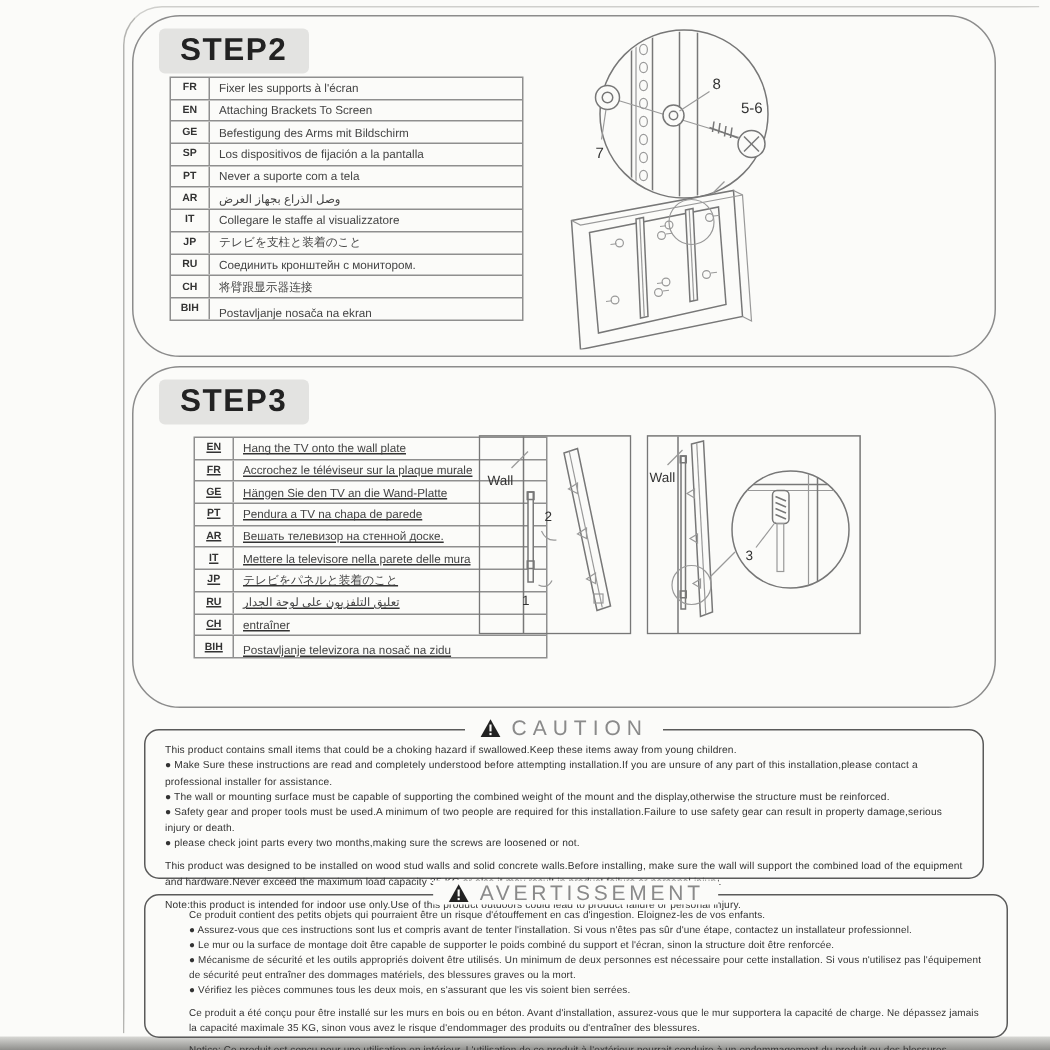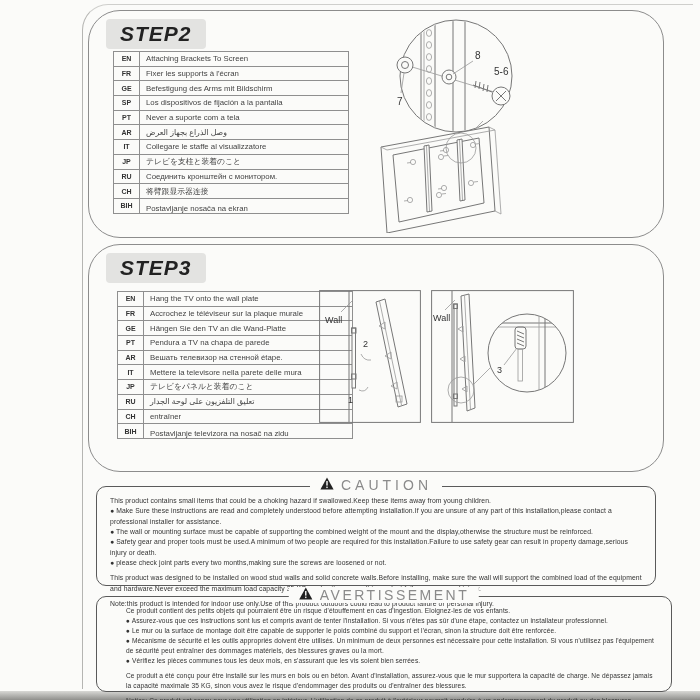--- a/index.html
+++ b/index.html
@@ -20,27 +20,27 @@
   }
   .panel{
     position:absolute;border:1.5px solid #8c8c8c;border-radius:32px;
     background:transparent;
   }
   #panel-step2{left:88px;top:10px;width:574px;height:226px;}
   #panel-step3{left:88px;top:244px;width:574px;height:226px;}
   .step-title{
     position:absolute;left:17px;top:8px;
     background:#e3e3e1;border-radius:4px;padding:3px 14px;
-    font-size:21px;font-weight:bold;letter-spacing:1px;color:#222;font-style:italic;
+    font-size:21px;font-weight:bold;letter-spacing:1px;color:#222;
   }
   .lang-table{
     position:absolute;width:234px;border:1px solid #8f8f8f;
   }
   #panel-step2 .lang-table{left:24px;top:40px;}
-  #panel-step3 .lang-table{left:28px;top:46px;}
+  #panel-step3 .lang-table{left:40px;top:46px;text-decoration:underline;}
   .lang-row{
     display:flex;height:13.7px;border-bottom:1px solid #8f8f8f;
     align-items:center;overflow:hidden;
   }
   .lang-row:last-child{border-bottom:none;align-items:flex-end;}
   .lang-code{
     width:25px;flex:0 0 25px;border-right:1px solid #8f8f8f;
     font-size:7px;font-weight:bold;color:#333;text-align:center;
     align-self:stretch;display:flex;align-items:center;justify-content:center;
   }
@@ -56,21 +56,21 @@
   svg .fillw{fill:#fbfbf9;}
   svg text{font-family:"Liberation Sans","DejaVu Sans",sans-serif;fill:#333;}
   .notice-box{
     position:absolute;left:96px;width:558px;
     border:1.3px solid #5a5a5a;border-radius:10px;
   }
   #caution-box{top:486px;height:98px;}
   #warning-box{top:596px;height:94px;padding-left:16px;}
   .notice-header{
     position:absolute;top:-10px;left:50%;transform:translateX(-50%);
-    background:#fbfbf9;padding:0 10px;display:flex;gap:7px;
+    background:#fbfbf9;padding:0 10px;display:flex;align-items:center;gap:7px;
     white-space:nowrap;
   }
   .notice-title{
     font-size:14px;color:#8a8a8a;letter-spacing:4px;font-weight:500;
   }
   .notice-body{padding:9px 13px 0 13px;}
   .body-line{
     font-size:6.8px;line-height:1.52;color:#333;letter-spacing:0.1px;
   }
   .body-line:empty{height:5px;}
@@ -80,26 +80,26 @@
 <body>
 
 <div class="page-edge"></div>
 <div class="scan-bottom"></div>
 
 <div class="panel" id="panel-step2">
   <div class="step-title">STEP2</div>
 
   <div class="lang-table">
       <div class="lang-row">
+      <span class="lang-code">FR</span>
+      <span class="lang-text">Fixer les supports à l'écran</span>
+    </div>
+      <div class="lang-row">
       <span class="lang-code">EN</span>
       <span class="lang-text">Attaching Brackets To Screen</span>
-    </div>
-      <div class="lang-row">
-      <span class="lang-code">FR</span>
-      <span class="lang-text">Fixer les supports à l'écran</span>
     </div>
       <div class="lang-row">
       <span class="lang-code">GE</span>
       <span class="lang-text">Befestigung des Arms mit Bildschirm</span>
     </div>
       <div class="lang-row">
       <span class="lang-code">SP</span>
       <span class="lang-text">Los dispositivos de fijación a la pantalla</span>
     </div>
       <div class="lang-row">
@@ -243,21 +243,21 @@
       <div class="lang-row">
       <span class="lang-code">GE</span>
       <span class="lang-text">Hängen Sie den TV an die Wand-Platte</span>
     </div>
       <div class="lang-row">
       <span class="lang-code">PT</span>
       <span class="lang-text">Pendura a TV na chapa de parede</span>
     </div>
       <div class="lang-row">
       <span class="lang-code">AR</span>
-      <span class="lang-text">Вешать телевизор на стенной étape.</span>
+      <span class="lang-text">Вешать телевизор на стенной доске.</span>
     </div>
       <div class="lang-row">
       <span class="lang-code">IT</span>
       <span class="lang-text">Mettere la televisore nella parete delle mura</span>
     </div>
       <div class="lang-row">
       <span class="lang-code">JP</span>
       <span class="lang-text">テレビをパネルと装着のこと</span>
     </div>
       <div class="lang-row">

